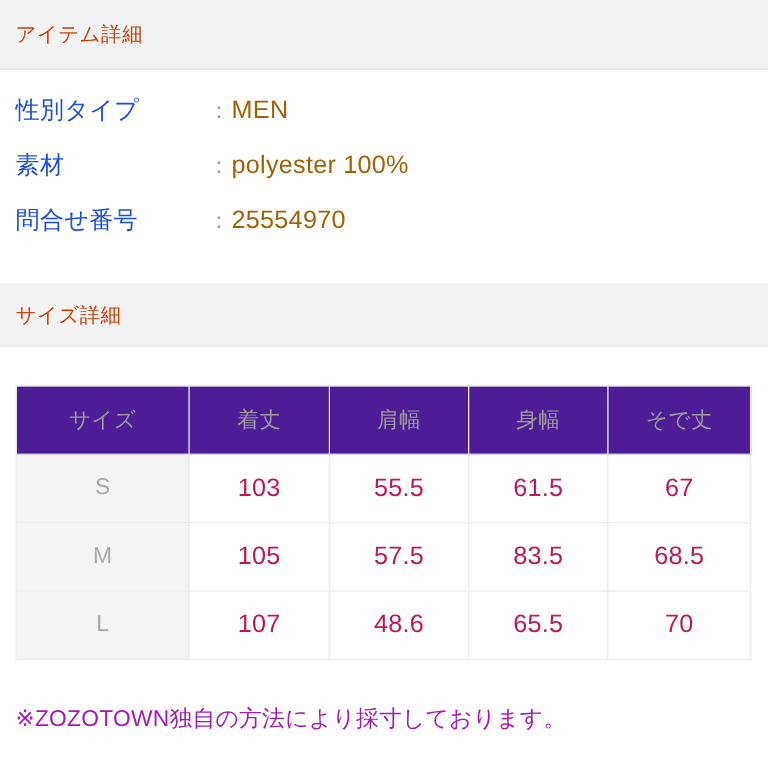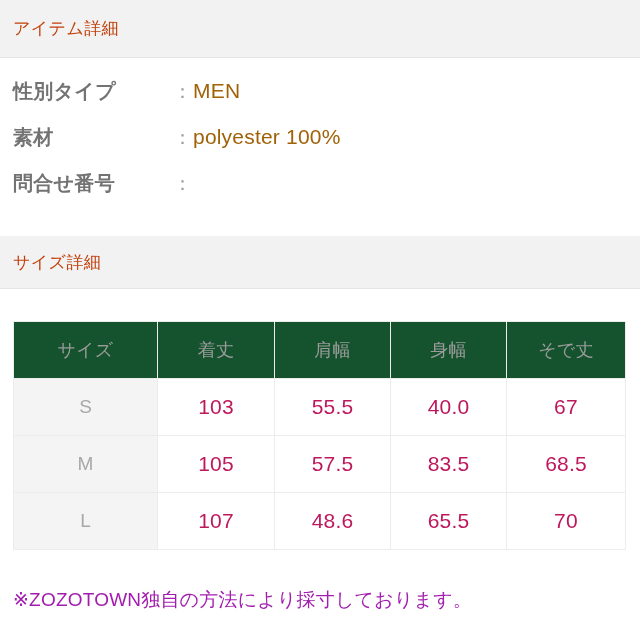--- a/index.html
+++ b/index.html
@@ -72,22 +72,22 @@
     padding-left: 13px;
     box-sizing: border-box;
   }
   .spec-row:first-child {
     margin-top: 20px;
   }
   .spec-label {
     width: 160px;
     flex: 0 0 160px;
     font-size: 20px;
-    color: #737373;
-    font-weight: 700;
+    color: #1d4ed8;
+    font-weight: 400;
     letter-spacing: 0.3px;
   }
   .spec-colon {
     flex: 0 0 auto;
     width: 20px;
     font-size: 19px;
     color: #9b9b9b;
     text-align: left;
   }
   .spec-value {
@@ -119,21 +119,21 @@
   table.size-table th,
   table.size-table td {
     border: 1px solid #ececec;
     height: 57px;
     text-align: center;
     vertical-align: middle;
     font-weight: 400;
     box-sizing: border-box;
   }
   table.size-table thead th {
-    background: #14532d;
+    background: #4c1d95;
     color: #9b9b9b;
     font-size: 18px;
     letter-spacing: 0.3px;
   }
   table.size-table tbody td.sz-name {
     background: #f4f4f4;
     color: #a8a8a8;
     font-size: 19px;
   }
   table.size-table tbody td.sz-val {
@@ -174,20 +174,21 @@
 
     <div class="spec-row">
       <span class="spec-label">素材</span>
       <span class="spec-colon">：</span>
       <span class="spec-value">polyester 100%</span>
     </div>
 
     <div class="spec-row">
       <span class="spec-label">問合せ番号</span>
       <span class="spec-colon">：</span>
+      <span class="spec-value">25554970</span>
     </div>
 
   </div>
 
   <div class="section-band" id="band-size-detail">
     <span class="section-band-title">サイズ詳細</span>
   </div>
 
   <div class="size-table-wrap">
     <table class="size-table">
@@ -205,21 +206,21 @@
           <th>肩幅</th>
           <th>身幅</th>
           <th>そで丈</th>
         </tr>
       </thead>
       <tbody>
         <tr>
           <td class="sz-name">S</td>
           <td class="sz-val">103</td>
           <td class="sz-val">55.5</td>
-          <td class="sz-val">40.0</td>
+          <td class="sz-val">61.5</td>
           <td class="sz-val">67</td>
         </tr>
         <tr>
           <td class="sz-name">M</td>
           <td class="sz-val">105</td>
           <td class="sz-val">57.5</td>
           <td class="sz-val">83.5</td>
           <td class="sz-val">68.5</td>
         </tr>
         <tr>

